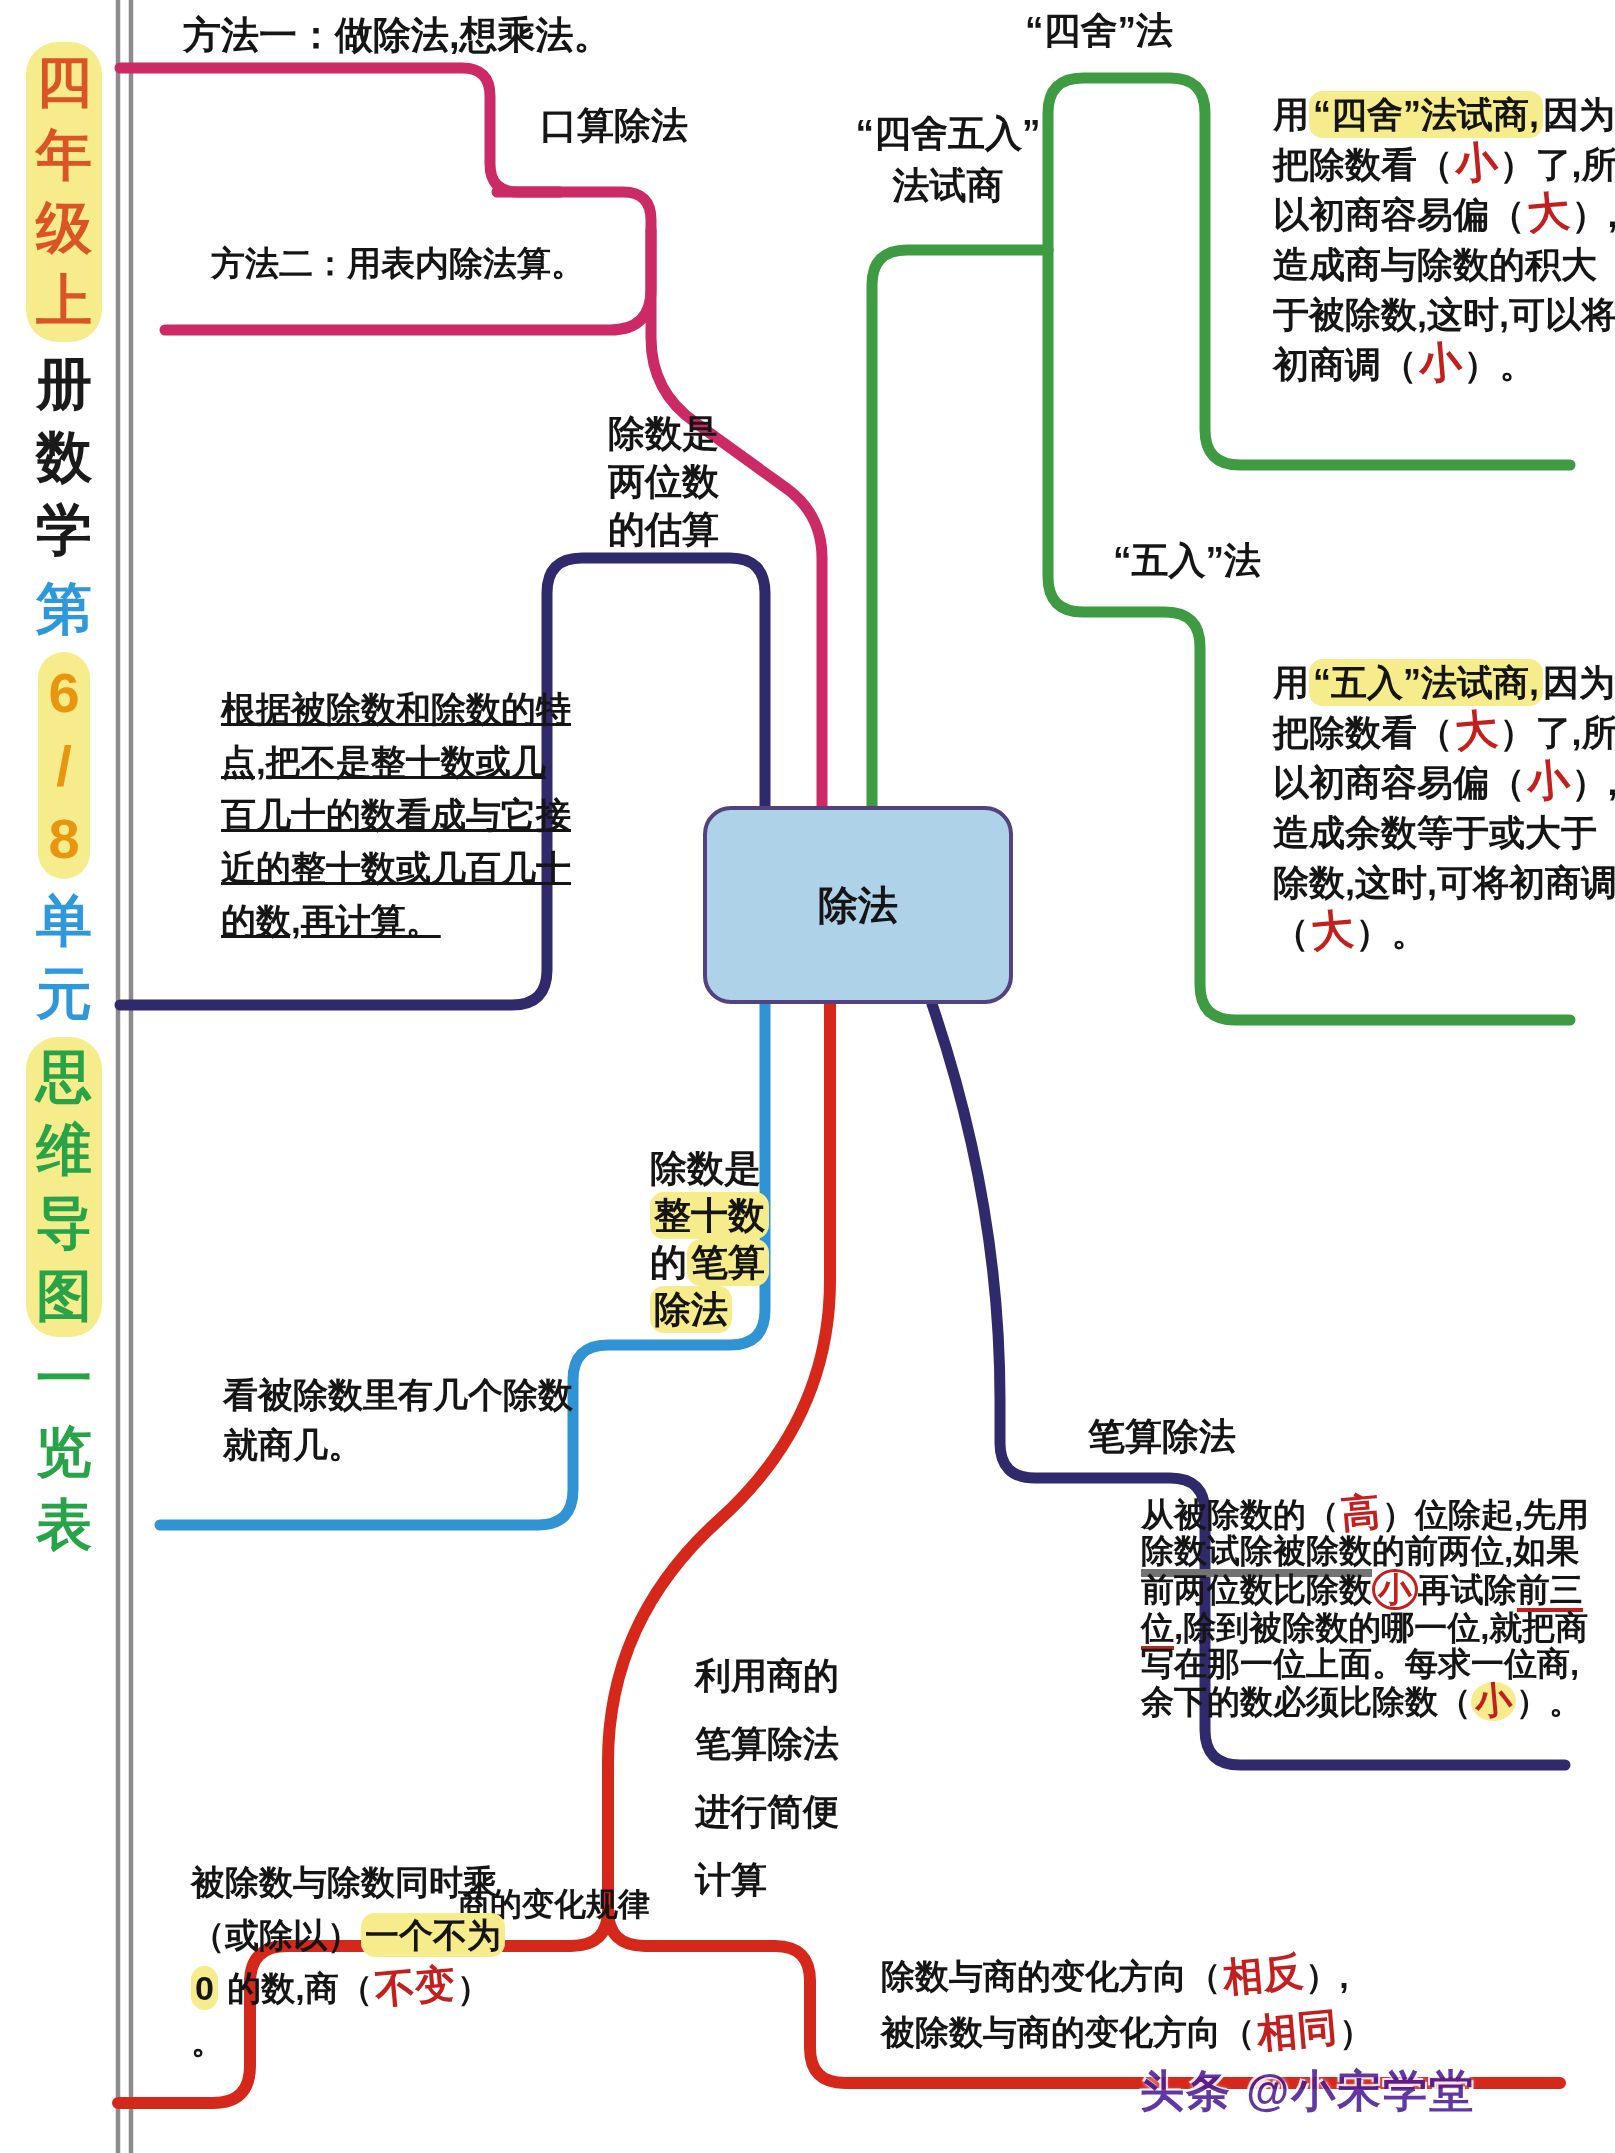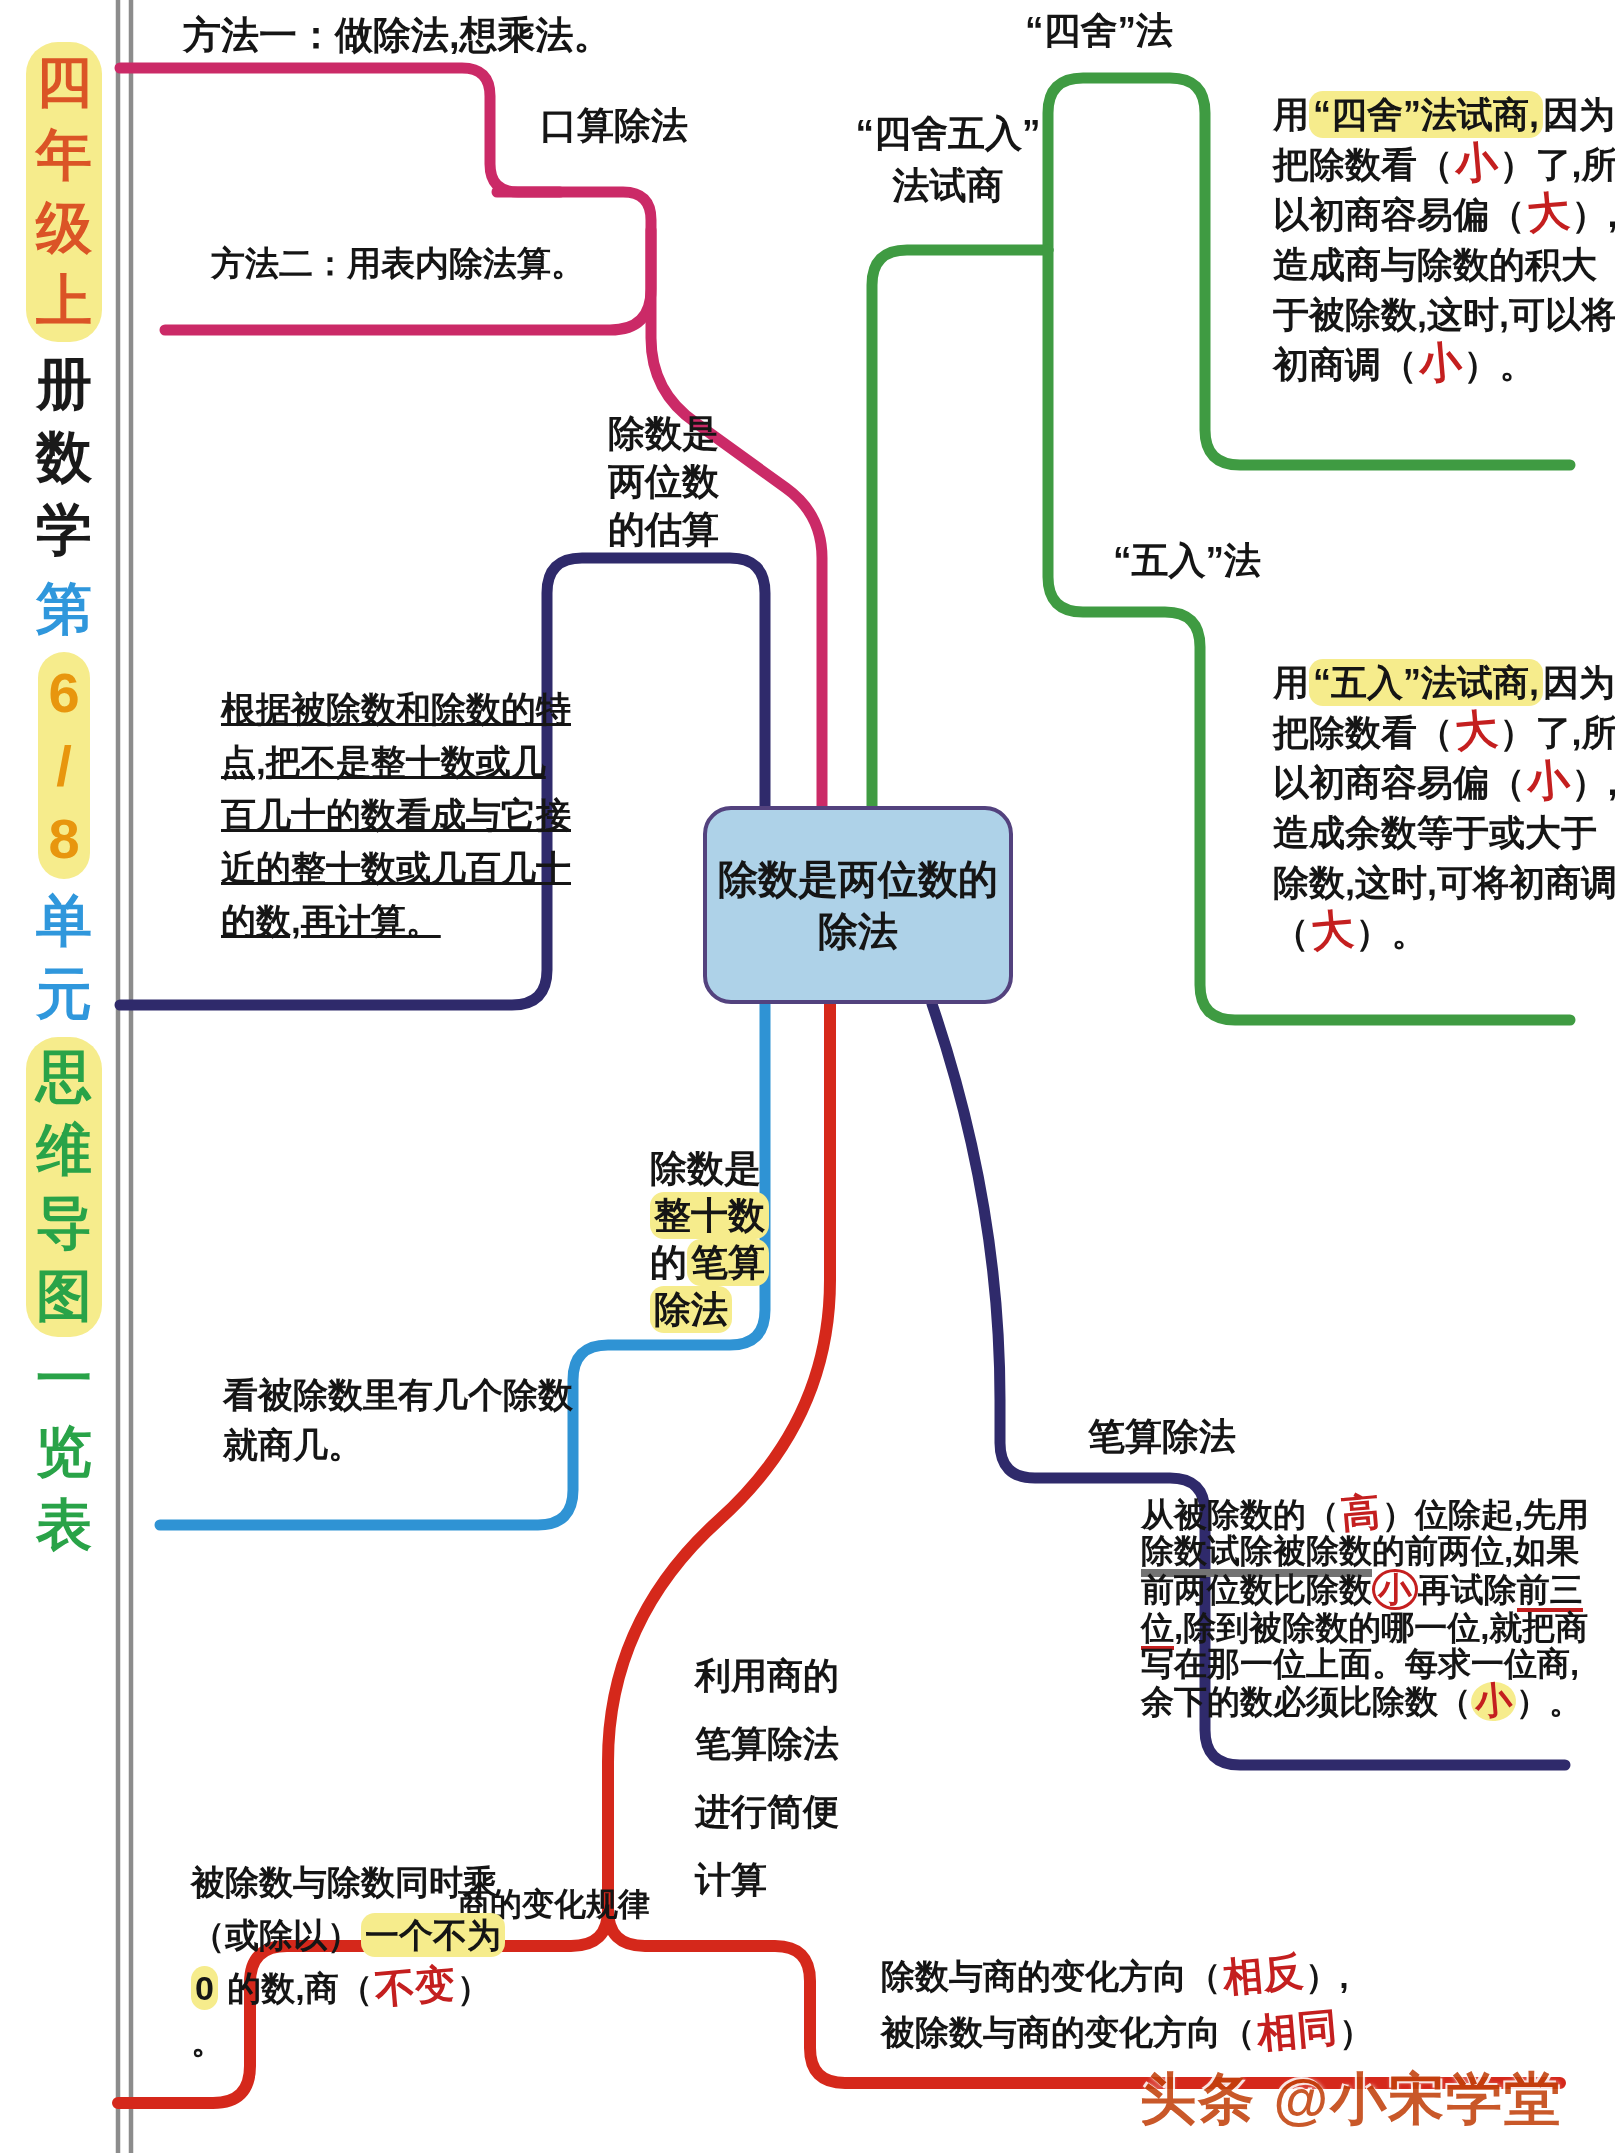--- a/index.html
+++ b/index.html
@@ -30,21 +30,21 @@
     font-size:40px;line-height:1.3;z-index:2;text-align:center;position:absolute;
   }
   
   .lbl{font-size:37px;line-height:1.25;}
   .lbl-center{text-align:center;}
   .p36{font-size:36px;line-height:50px;}
   .p35{font-size:35px;line-height:53px;}
   .p33{font-size:33px;line-height:36px;}
   .p34{font-size:34px;line-height:53px;}
   .nowrap{white-space:nowrap;}
-  .wm{left:1140px;top:2062px;font-size:56px;color:#c2410c;opacity:.88;
+  .wm{left:1140px;top:2062px;font-size:44px;color:#4c1d95;opacity:.88;
       text-shadow:0 0 4px #fff,2px 2px 0 #fff,-2px -2px 0 #fff;letter-spacing:2px;z-index:4;position:absolute;}
 </style>
 </head>
 <body>
 
 <svg class="lines" width="1615" height="2153" viewBox="0 0 1615 2153">
 
   <path d="M 118 0 V 2153" fill="none" stroke-width="4.5" stroke="#8c8c8c"></path>
   <path d="M 131 0 V 2153" fill="none" stroke-width="4.5" stroke="#8c8c8c"></path>
 
@@ -98,21 +98,20 @@
       <div class="bl-line">图</div>
     </div>
   <div class="sb-group" style="color: rgb(41, 163, 72);">
       <div class="bl-line">一</div>
       <div class="bl-line">览</div>
       <div class="bl-line">表</div>
     </div>
 </div>
 
 <div class="center-box">
-    <div class="bl-line">除数是两位数的</div>
     <div class="bl-line">除法</div>
   </div>
 
 <div class="tb lbl" style="left:497px;top:103px;">口算除法</div>
 <div class="tb lbl nowrap" style="left:140px;top:12px;font-size:38px;">方法一：做除法,想乘法。</div>
 <div class="tb lbl nowrap" style="left:168px;top:242px;font-size:34px;">方法二：用表内除法算。</div>
 
 <div class="tb lbl lbl-center" style="left:780px;top:108px;width:250px;line-height:52px;">
     <div class="bl-line">“四舍五入”</div>
     <div class="bl-line">法试商</div>

